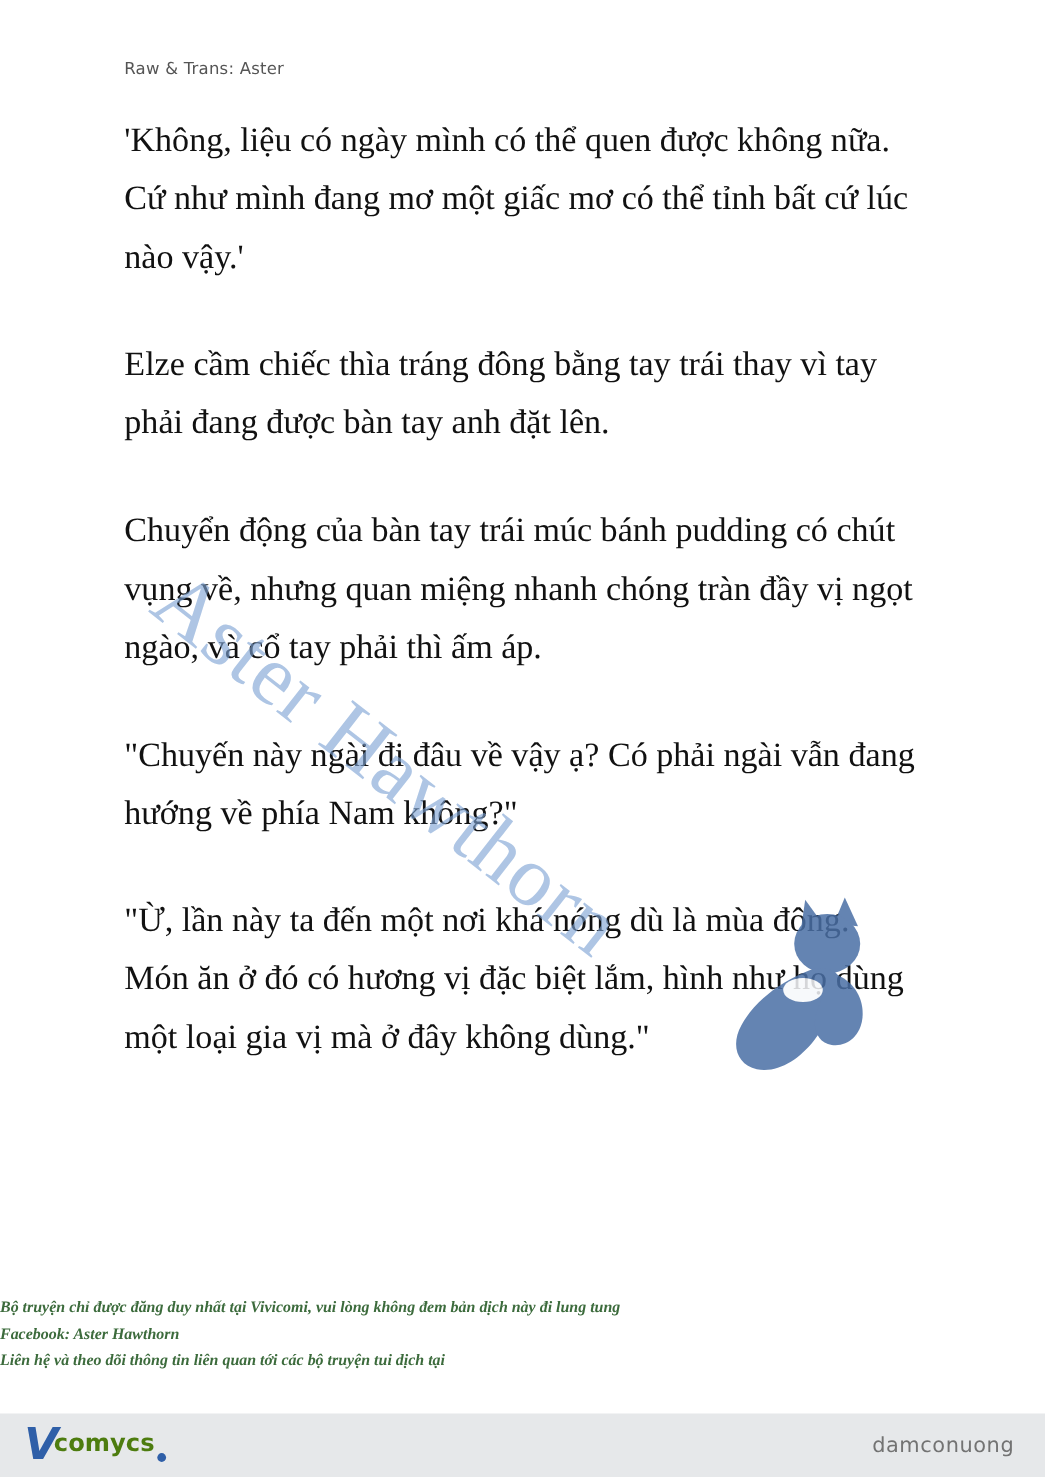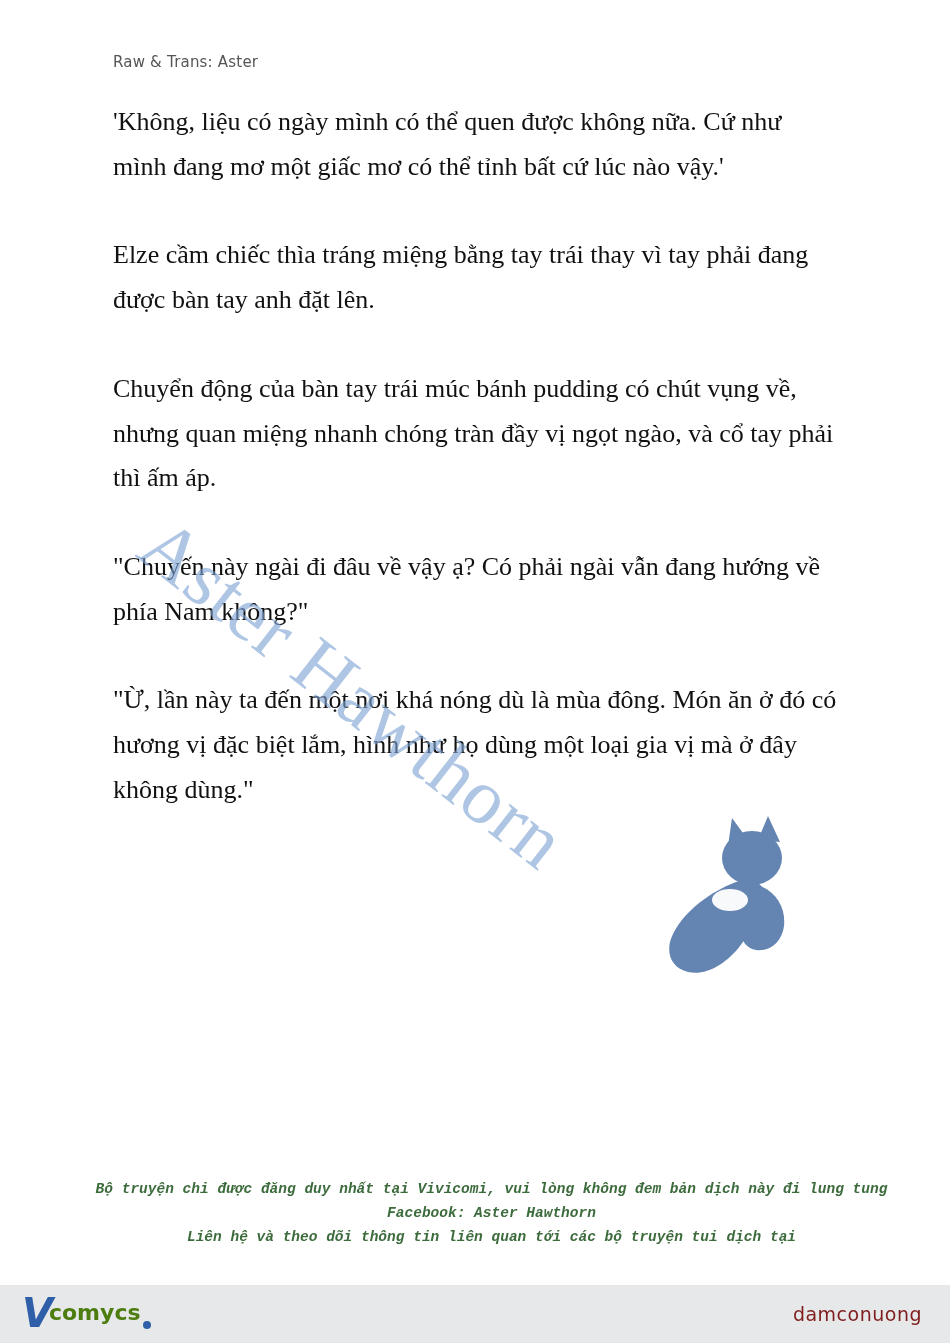--- a/index.html
+++ b/index.html
@@ -27,21 +27,21 @@
     letter-spacing: 0.2px;
   }
   .content {
     position: absolute;
     top: 100px;
     left: 113px;
     width: 725px;
   }
   .para {
     font-family: "Liberation Serif", serif;
-    font-size: 26px;
+    font-size: 31px;
     line-height: 1.72;
     color: #111111;
     margin: 0 0 44px 0;
     text-align: left;
   }
   .para:last-child { margin-bottom: 0; }
 
   
   .watermark {
     position: absolute;
@@ -74,28 +74,26 @@
     height: 180px;
     pointer-events: none;
     z-index: 5;
     opacity: 0.85;
   }
   .footer-note {
     position: absolute;
     left: 0;
     right: 0;
     top: 1178px;
-    text-align: center;
-    font-family: Liberation Mono, monospace;
+    font-family: Liberation Serif, serif;
     font-size: 14.5px;
     font-weight: bold;
     font-style: italic;
     color: #3c6b3c;
     line-height: 1.65;
-    padding-left: 33px;
   }
   .footer-note .line { display: block; }
 
   .bottom-bar {
     position: absolute;
     left: 0;
     bottom: 0;
     width: 950px;
     height: 58px;
     background: #e6e8ea;
@@ -131,34 +129,34 @@
     border-radius: 50%;
     margin: 0 2px 4px 2px;
     align-self: flex-end;
   }
   .site-tag {
     position: absolute;
     right: 28px;
     bottom: 18px;
     font-family: "DejaVu Sans", sans-serif;
     font-size: 19px;
-    color: #7f1d1d;
+    color: #737373;
     letter-spacing: 0.5px;
   }
 </style>
 </head>
 <body>
 
 <div class="page">
 
   <div class="header-credit">Raw &amp; Trans: Aster</div>
 
   <div class="content">
     <p class="para">'Không, liệu có ngày mình có thể quen được không nữa. Cứ như mình đang mơ một giấc mơ có thể tỉnh bất cứ lúc nào vậy.'</p>
-    <p class="para">Elze cầm chiếc thìa tráng miệng bằng tay trái thay vì tay phải đang được bàn tay anh đặt lên.</p>
+    <p class="para">Elze cầm chiếc thìa tráng đông bằng tay trái thay vì tay phải đang được bàn tay anh đặt lên.</p>
     <p class="para">Chuyển động của bàn tay trái múc bánh pudding có chút vụng về, nhưng quan miệng nhanh chóng tràn đầy vị ngọt ngào, và cổ tay phải thì ấm áp.</p>
     <p class="para">"Chuyến này ngài đi đâu về vậy ạ? Có phải ngài vẫn đang hướng về phía Nam không?"</p>
     <p class="para">"Ừ, lần này ta đến một nơi khá nóng dù là mùa đông. Món ăn ở đó có hương vị đặc biệt lắm, hình như họ dùng một loại gia vị mà ở đây không dùng."</p>
   </div>
 
   <div class="watermark">
     <div class="watermark-text">Aster Hawthorn</div>
   </div>
 
   <svg class="cat-mark" viewBox="0 0 170 180">

